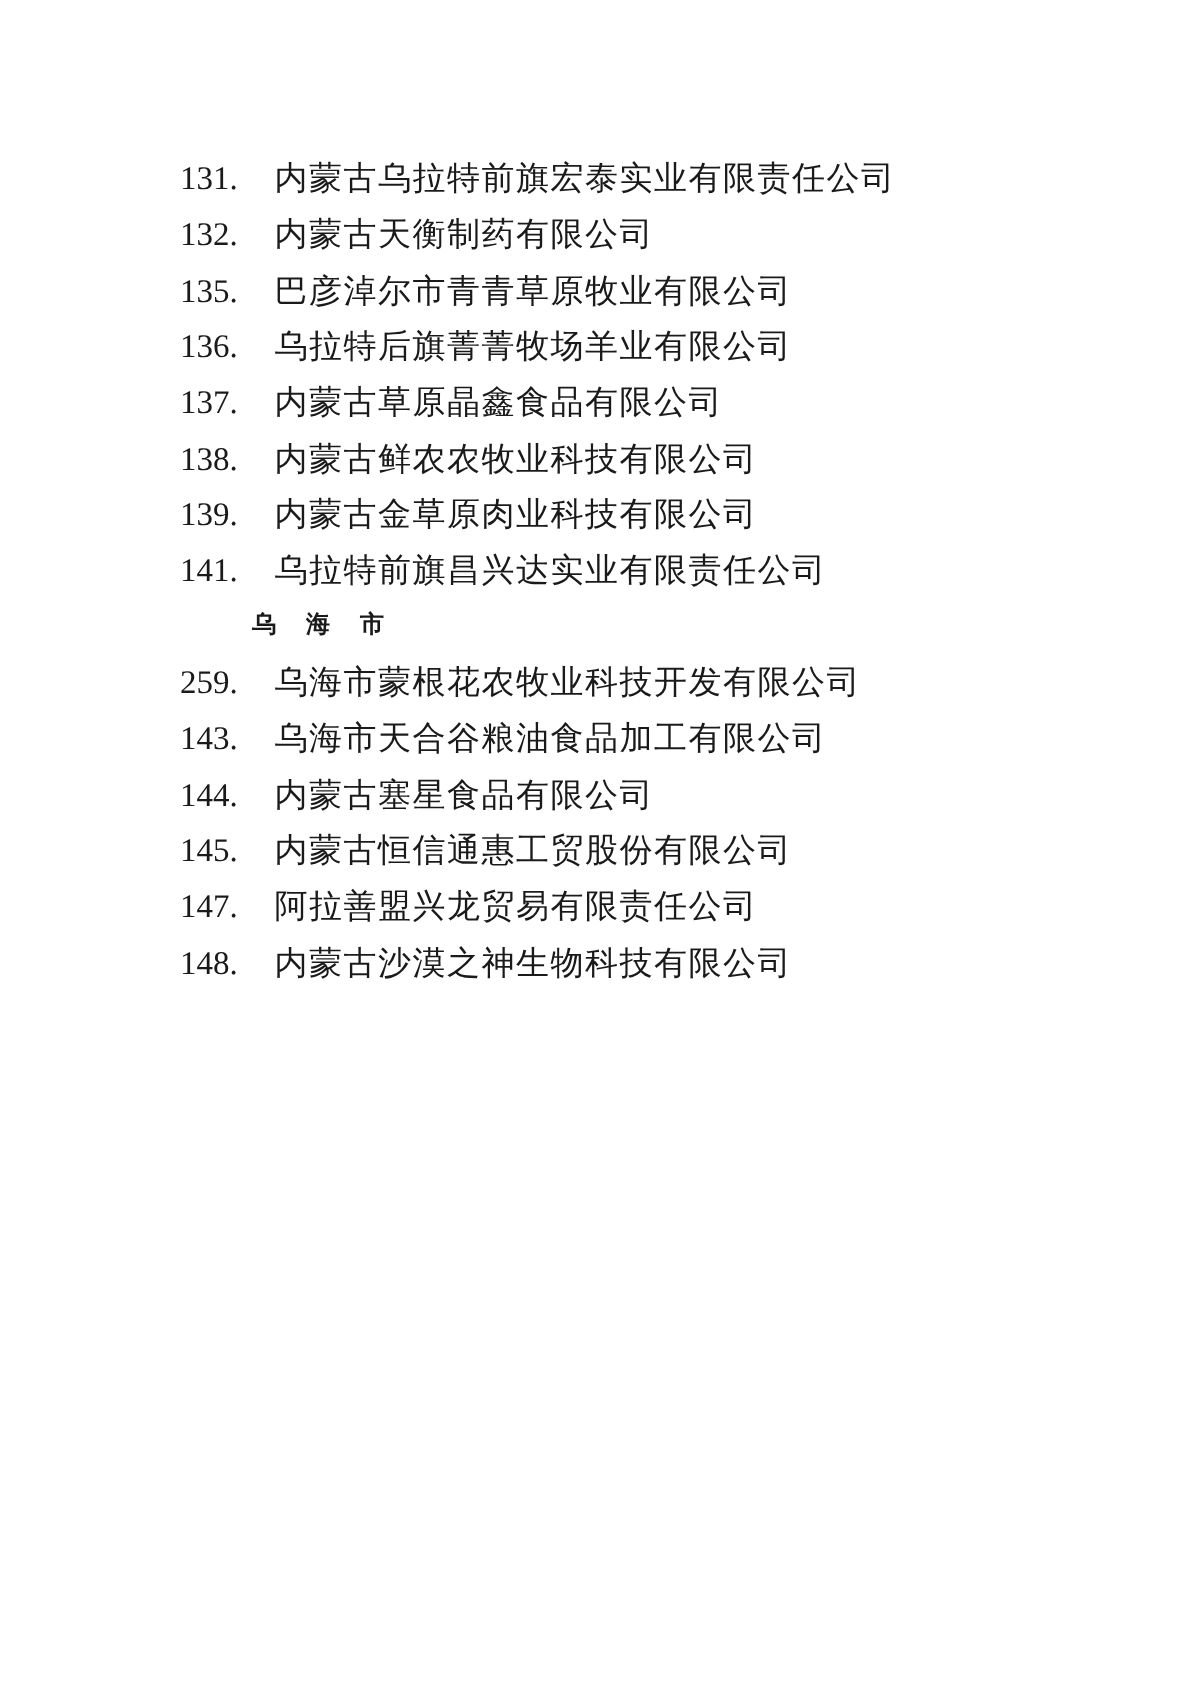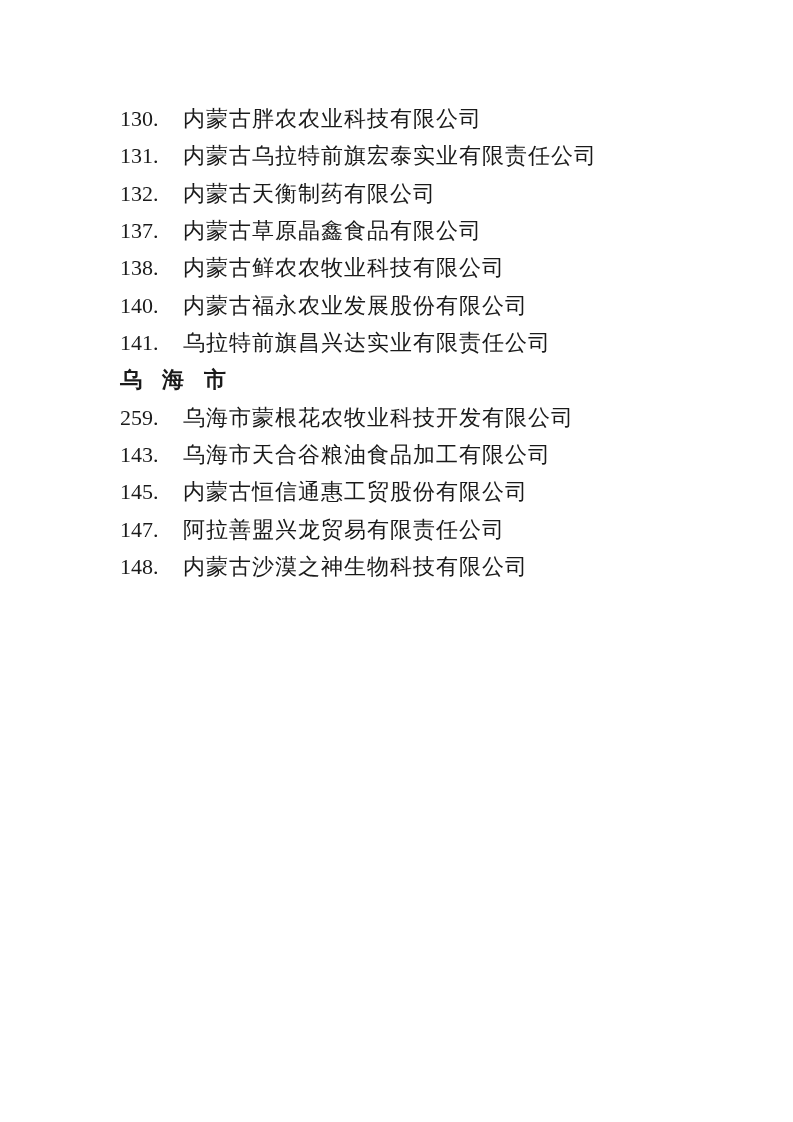--- a/index.html
+++ b/index.html
@@ -33,56 +33,59 @@
     font-size: 22px;
     letter-spacing: 0;
     vertical-align: top;
   }
   .item .name {
     font-family: "Liberation Serif", "DejaVu Serif", serif;
     font-size: 22px;
     letter-spacing: 1px;
   }
   .section-header {
-    font-family: Liberation Serif, serif;
+    font-family: Liberation Mono, monospace;
     font-weight: bold;
-    font-size: 22px;
+    font-size: 16px;
     letter-spacing: 20px;
+    margin-left: 48px;
   }
 </style>
 </head>
 <body>
 
 <div class="page" style="background: rgb(255, 255, 255); color: rgb(26, 26, 26);">
   <div class="content" id="rows-container">
-  <div class="row item"><span class="num">130.</span><span class="name">内蒙古胖农农业科技有限公司</span></div>
 
   <div class="row item"><span class="num">131.</span><span class="name">内蒙古乌拉特前旗宏泰实业有限责任公司</span></div>
 
   <div class="row item"><span class="num">132.</span><span class="name">内蒙古天衡制药有限公司</span></div>
 
 
 
+  <div class="row item"><span class="num">135.</span><span class="name">巴彦淖尔市青青草原牧业有限公司</span></div>
 
+  <div class="row item"><span class="num">136.</span><span class="name">乌拉特后旗菁菁牧场羊业有限公司</span></div>
 
   <div class="row item"><span class="num">137.</span><span class="name">内蒙古草原晶鑫食品有限公司</span></div>
 
   <div class="row item"><span class="num">138.</span><span class="name">内蒙古鲜农农牧业科技有限公司</span></div>
 
+  <div class="row item"><span class="num">139.</span><span class="name">内蒙古金草原肉业科技有限公司</span></div>
 
-  <div class="row item"><span class="num">140.</span><span class="name">内蒙古福永农业发展股份有限公司</span></div>
 
   <div class="row item"><span class="num">141.</span><span class="name">乌拉特前旗昌兴达实业有限责任公司</span></div>
 
   <div class="row section-header">乌海市</div>
 
   <div class="row item"><span class="num">259.</span><span class="name">乌海市蒙根花农牧业科技开发有限公司</span></div>
 
   <div class="row item"><span class="num">143.</span><span class="name">乌海市天合谷粮油食品加工有限公司</span></div>
 
+  <div class="row item"><span class="num">144.</span><span class="name">内蒙古塞星食品有限公司</span></div>
 
   <div class="row item"><span class="num">145.</span><span class="name">内蒙古恒信通惠工贸股份有限公司</span></div>
 
 
 
   <div class="row item"><span class="num">147.</span><span class="name">阿拉善盟兴龙贸易有限责任公司</span></div>
 
   <div class="row item"><span class="num">148.</span><span class="name">内蒙古沙漠之神生物科技有限公司</span></div>
 </div>
 </div>

